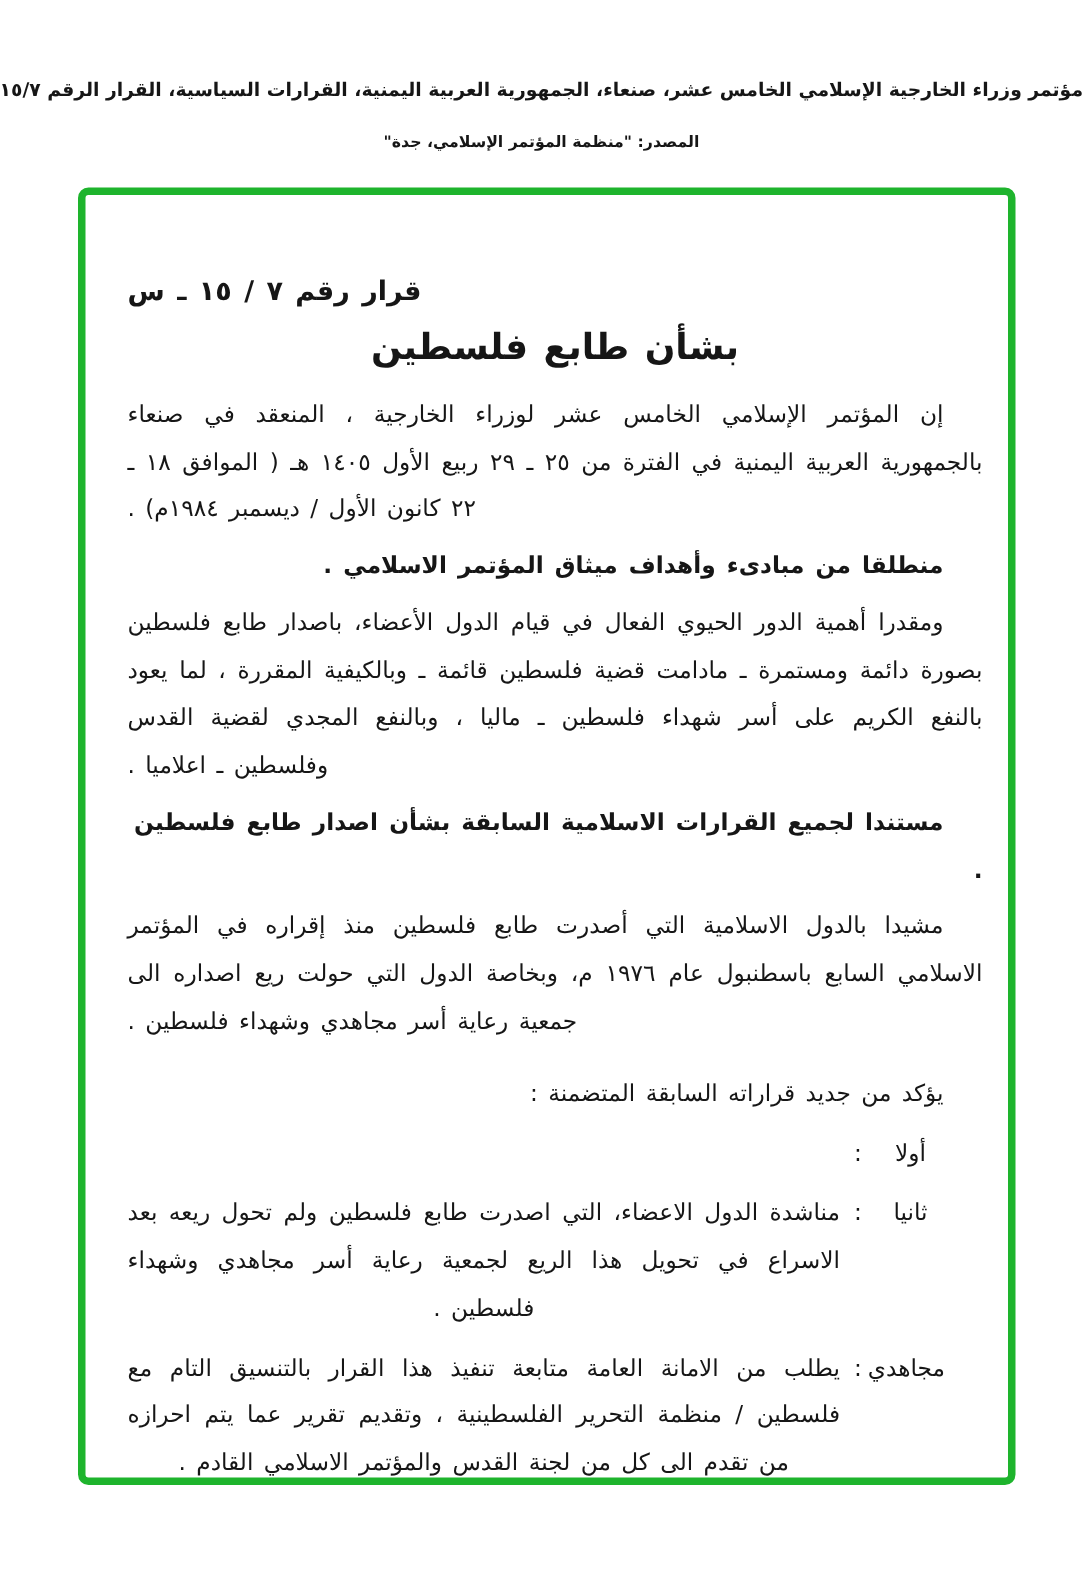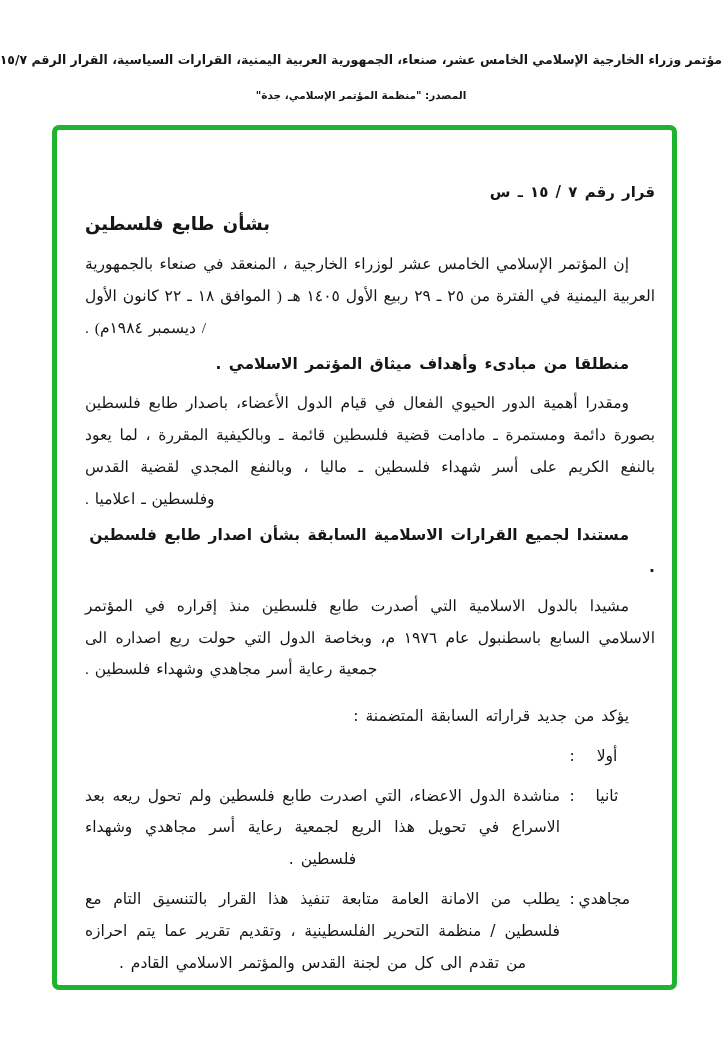--- a/index.html
+++ b/index.html
@@ -40,40 +40,39 @@
   .content {
     direction: rtl;
     padding: 0 17px 0 28px;
     font-size: 15.5px;
     line-height: 2.05;
     word-spacing: 2px;
   }
 
   .doc-title {
     margin-top: 52px;
-    text-align: right;
+    text-align: left;
     font-weight: bold;
-    font-size: 15px;
+    font-size: 18px;
     line-height: 1.4;
   }
   .doc-subtitle {
     margin-top: 8px;
-    text-align: left;
+    text-align: center;
     font-weight: bold;
-    font-size: 18px;
+    font-size: 24px;
     line-height: 1.4;
   }
 
   .para { margin-top: 6px; }
   .para.first { margin-top: 12px; }
   .p-just {
     text-align: justify;
     text-align-last: left;
     text-indent: 26px;
-    font-family: Liberation Serif, serif;
   }
   .p-right {
     text-indent: 26px;
     font-weight: bold;
   }
   .affirm {
     margin-top: 16px;
     text-align: right;
     padding-right: 26px;
   }

